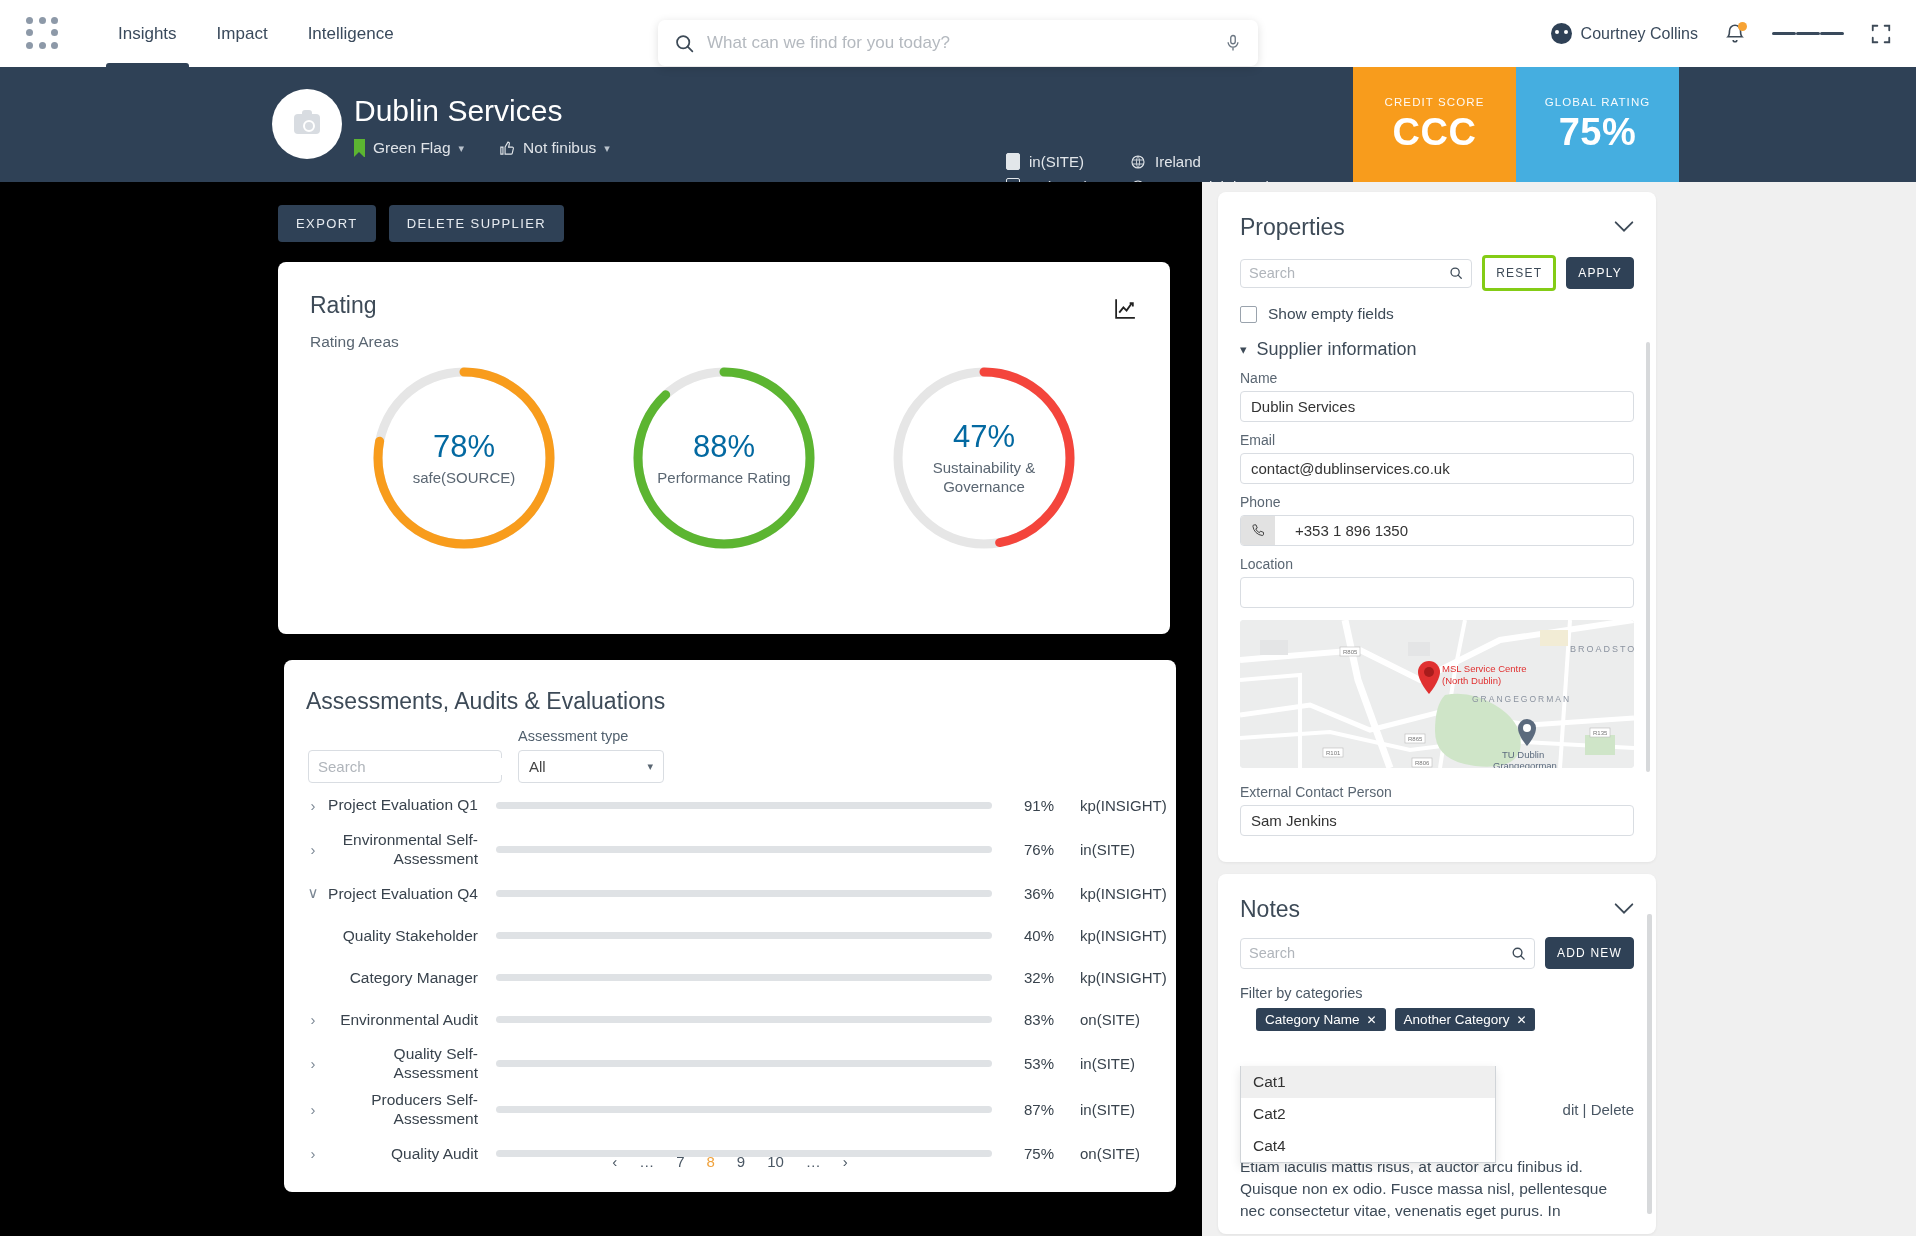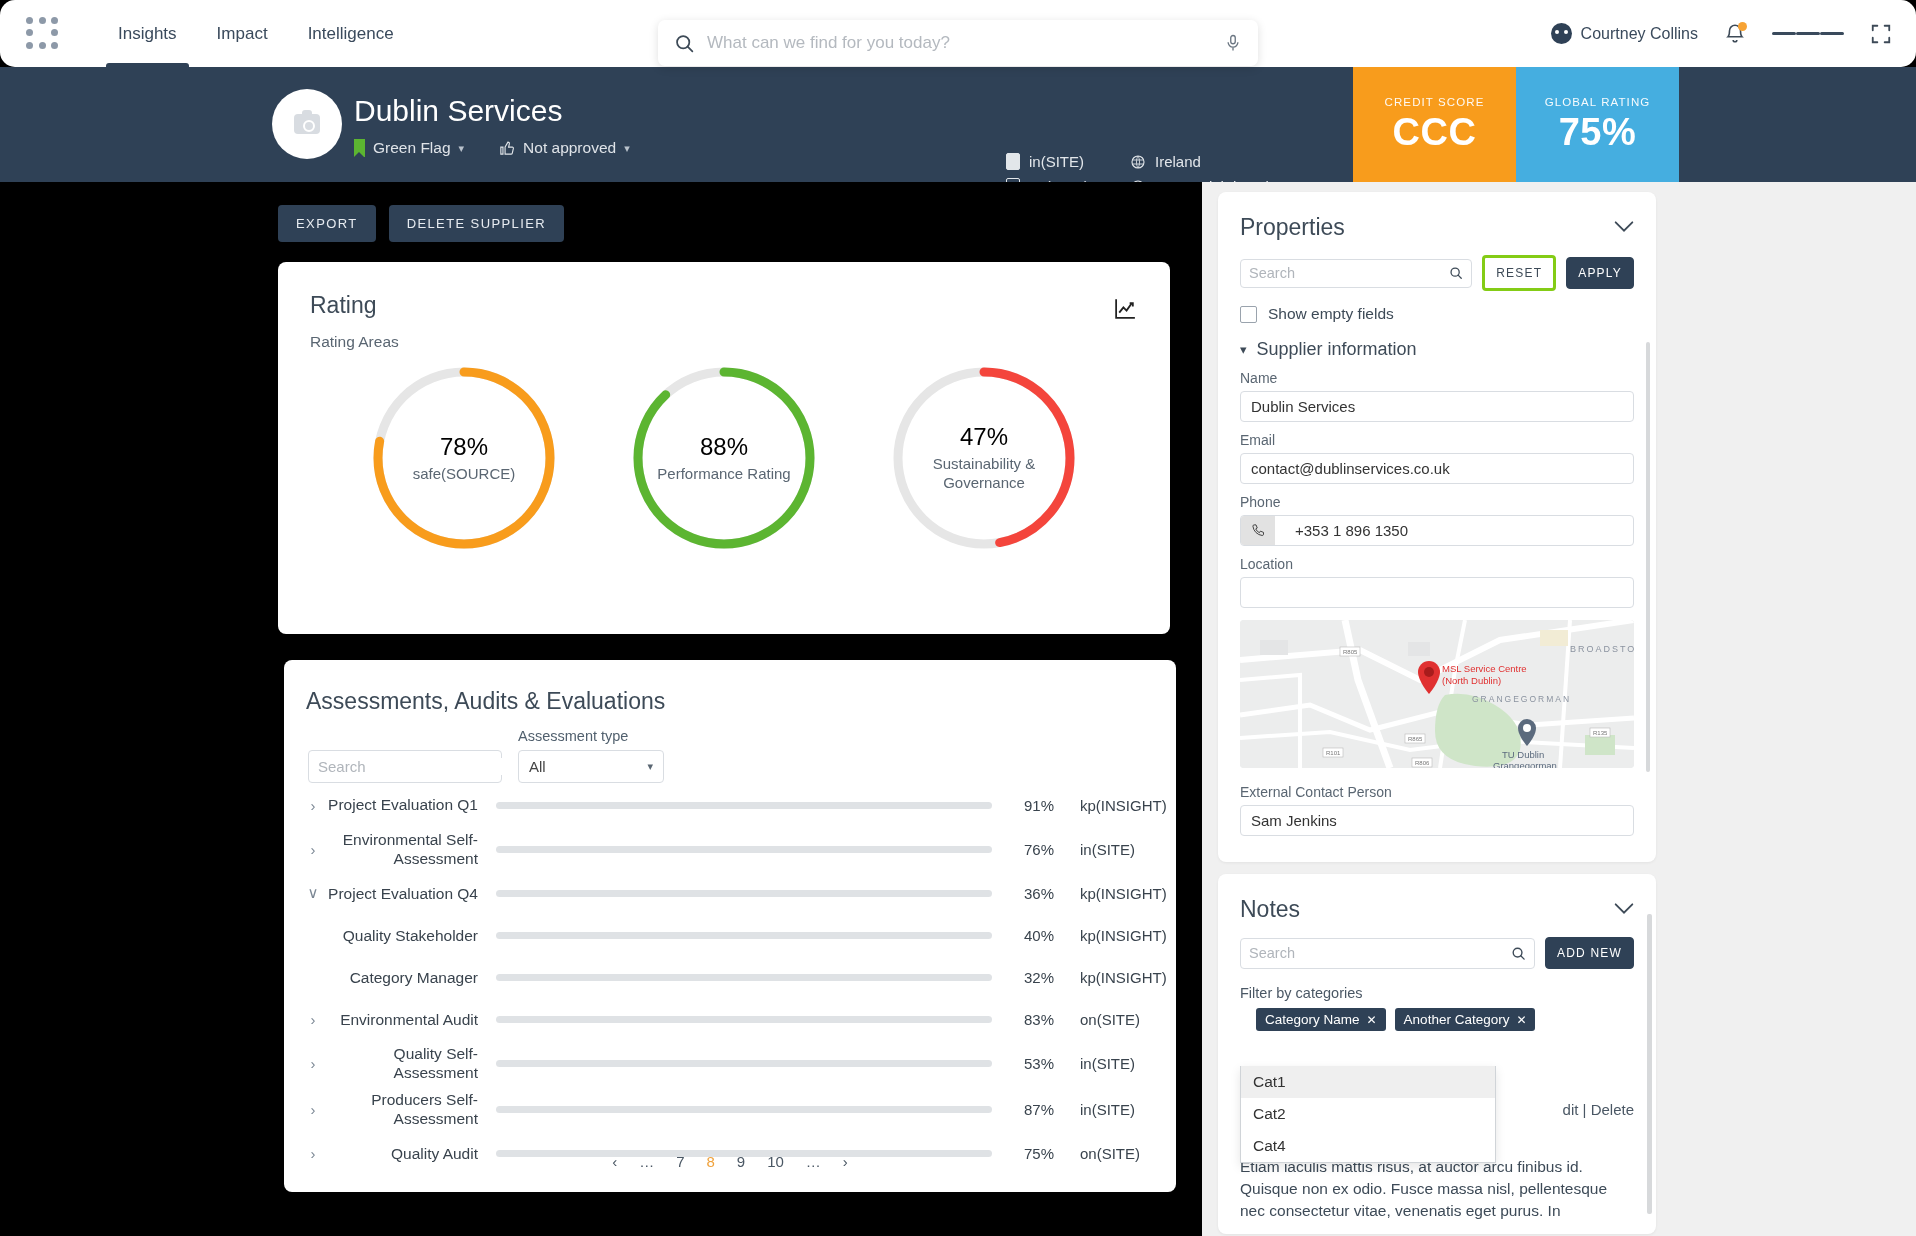--- a/index.html
+++ b/index.html
@@ -7,21 +7,20 @@
     width: 1916px; height: 1236px;
     background: #000000;
     font-family: "Liberation Sans", sans-serif;
     overflow: hidden;
   }
   
   .topnav {
     position: absolute; top: 0; left: 0; width: 1916px; height: 67px;
     background: #ffffff; display: flex; align-items: center;
     z-index: 30;
-    border-radius: 15px;
   }
   .grid-logo { margin-left: 26px; width: 34px; height: 34px;
     display: grid; grid-template-columns: repeat(3, 1fr); grid-template-rows: repeat(3, 1fr);
     gap: 4px; align-content: center; }
   .grid-logo i { display: block; width: 7px; height: 7px; border-radius: 50%; background: #8d99a8; }
   .grid-logo i.hid { background: transparent; }
   .nav-items { display: flex; align-items: flex-end; height: 67px; margin-left: 38px; }
   .nav-item { font-size: 17px; color: #3a4a5c; padding: 0 20px; height: 67px;
     display: flex; align-items: center; cursor: pointer; position: relative; }
   .nav-item.active::after { content: ""; position: absolute; left: 8px; right: 8px; bottom: 0;
@@ -84,21 +83,21 @@
   #rating-card { left: 278px; top: 80px; width: 892px; height: 372px; }
   #assess-card { left: 284px; top: 478px; width: 892px; height: 532px; }
   .card-title { font-size: 23px; color: #3d4a57; font-weight: 400; }
   .rating-sub { font-size: 15.5px; color: #5a6672; }
   .trend-icon { position: absolute; right: 32px; top: 34px; cursor: pointer; }
   .donuts { position: absolute; top: 98px; left: 0; width: 100%;
     display: flex; justify-content: center; gap: 64px; }
   .donut { position: relative; width: 196px; height: 196px; display: flex;
     flex-direction: column; align-items: center; justify-content: center; }
   .donut svg { position: absolute; inset: 0; }
-  .donut .pct { font-size: 24px; color: #000000; text-align: right; }
+  .donut .pct { font-size: 31px; color: #0369a1; text-align: right; }
   .donut .dlbl { font-size: 15px; color: #5a6672; text-align: center; line-height: 1.25;
     max-width: 150px; margin-top: 4px; }
   .filters { position: absolute; left: 24px; top: 68px; display: flex; align-items: flex-end; gap: 16px; }
   .txtfield { width: 194px; height: 33px; border: 1px solid #d9dde2; border-radius: 4px;
     display: flex; align-items: center; padding: 0 9px; background: #fff; }
   .txtfield input { flex: 1; border: 0; outline: 0; font-size: 15px; color: #444;
     font-family: "Liberation Sans", sans-serif; }
   .txtfield input::placeholder { color: #b0b5bb; }
   .fieldgroup { display: flex; flex-direction: column; gap: 6px; }
   .fieldlbl { font-size: 14.5px; color: #51606e; }
@@ -251,21 +250,21 @@
     <div class="sup-tags">
       <div class="tagitem">
         <span class="flag"></span>
         <span>Green Flag</span>
         <span class="caret">▾</span>
       </div>
       <div class="tagitem">
         <svg width="17" height="17" viewBox="0 0 24 24" fill="none">
           <path d="M7 10v10H4V10h3zm3 0 4-7c1.6 0 2.4 1 2 2.6L15 10h5.2c1 0 1.7.9 1.5 1.9l-1.5 6.6c-.2.9-1 1.5-1.9 1.5H10V10z" stroke="#e2e6ea" stroke-width="1.6" fill="none"></path>
         </svg>
-        <span>Not approved</span>
+        <span>Not finibus</span>
         <span class="caret">▾</span>
       </div>
     </div>
 
     <div class="meta-col" style="left:1006px;">
       <div class="meta-row">
         <span class="meta-ic fill"></span>
         <span>in(SITE)</span>
       </div>
       <div class="meta-row">

